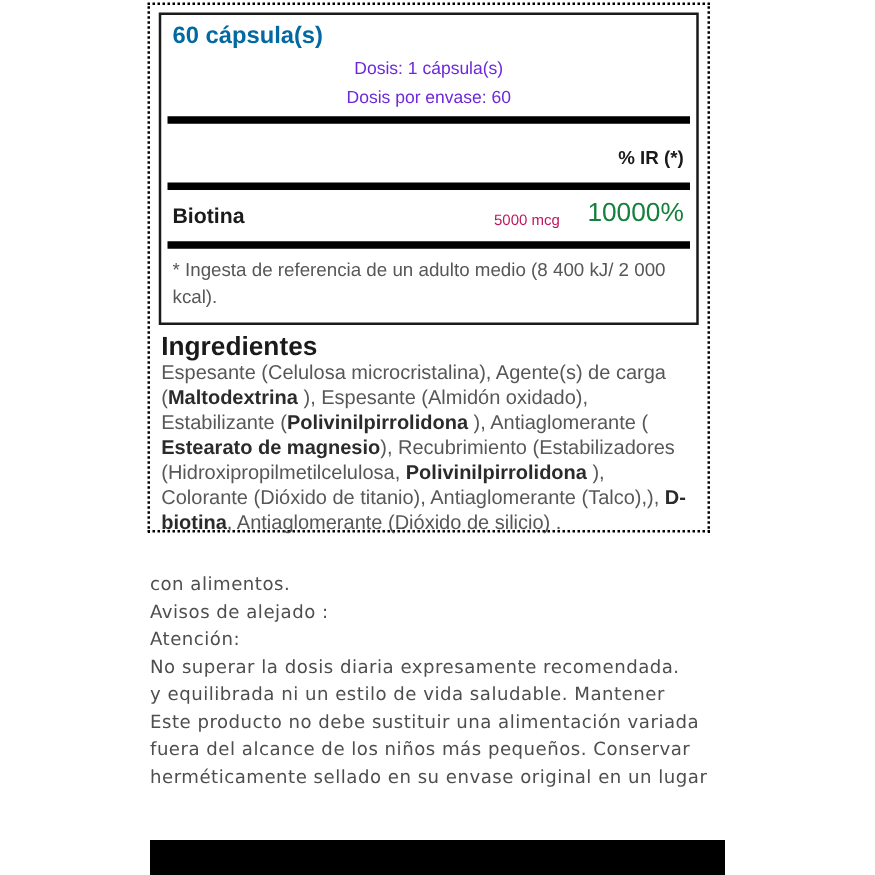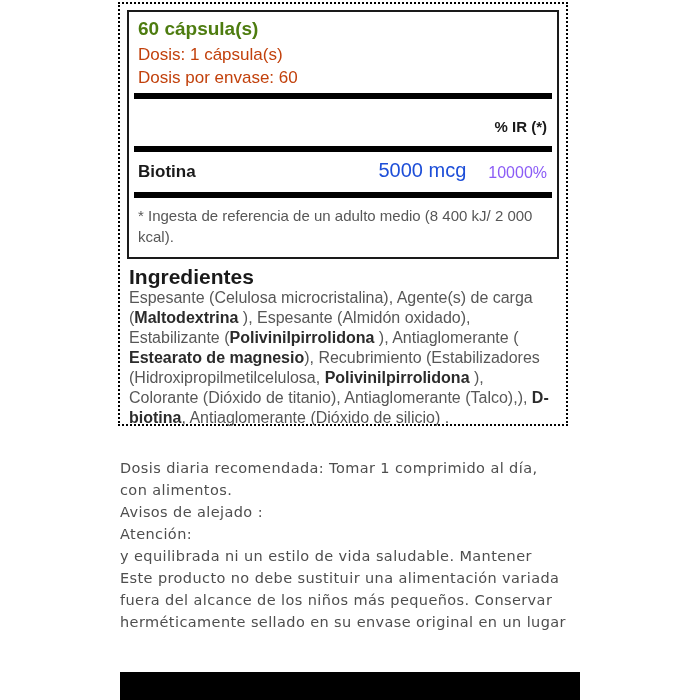--- a/index.html
+++ b/index.html
@@ -24,27 +24,28 @@
   }
   
   .inner-box {
     margin: 6px 7px 0 7px;
     border: 2px solid #1a1a1a;
     padding: 3px 9px 8px 9px;
   }
   .servings-title {
     font-size: 19px;
     font-weight: bold;
-    color: #4d7c0f;
+    color: #0369a1;
     line-height: 28px;
   }
   .dose-line {
-    font-size: 17px;
-    color: #c2410c;
+    font-size: 14px;
+    color: #6d28d9;
     line-height: 23px;
+    text-align: center;
   }
   .black-bar {
     height: 6px;
     background: #000;
     margin: 4px -4px 0 -4px;
   }
   .ir-header {
     text-align: right;
     font-size: 15px;
     font-weight: bold;
@@ -57,27 +58,27 @@
     align-items: flex-end;
     padding: 7px 1px 6px 0;
   }
   .nutrient-name {
     font-size: 17px;
     font-weight: bold;
     color: #1a1a1a;
     flex: 1;
   }
   .nutrient-amount {
-    font-size: 20px;
-    color: #1d4ed8;
+    font-size: 12px;
+    color: #be185d;
     margin-right: 22px;
   }
   .nutrient-percent {
-    font-size: 16px;
-    color: #8b5cf6;
+    font-size: 21px;
+    color: #15803d;
   }
   .reference-note {
     font-size: 15px;
     color: #575757;
     line-height: 21px;
     padding: 7px 2px 2px 0;
   }
   
   .ingredients {
     margin: 7px 10px 0 9px;
@@ -140,23 +141,23 @@
     <div class="reference-note">* Ingesta de referencia de un adulto medio (8 400 kJ/ 2 000 kcal).</div>
   </div>
 
   <div class="ingredients">
     <div class="ingredients-title">Ingredientes</div>
     <div class="ingredients-body"><span>Espesante (Celulosa microcristalina), Agente(s) de carga (</span><span class="b">Maltodextrina </span><span>), Espesante (Almidón oxidado), Estabilizante (</span><span class="b">Polivinilpirrolidona </span><span>), Antiaglomerante ( </span><span class="b">Estearato de magnesio</span><span>), Recubrimiento (Estabilizadores (Hidroxipropilmetilcelulosa, </span><span class="b">Polivinilpirrolidona </span><span>), Colorante (Dióxido de titanio), Antiaglomerante (Talco),), </span><span class="b">D-biotina</span><span>, Antiaglomerante (Dióxido de silicio) .</span></div>
   </div>
 </div>
 
 <div class="directions">
-  <div>Dosis diaria recomendada: Tomar 1 comprimido al día,</div>
   <div>con alimentos.</div>
   <div>Avisos de alejado :</div>
   <div>Atención:</div>
+  <div>No superar la dosis diaria expresamente recomendada.</div>
   <div>y equilibrada ni un estilo de vida saludable. Mantener</div>
   <div>Este producto no debe sustituir una alimentación variada</div>
   <div>fuera del alcance de los niños más pequeños. Conservar</div>
   <div>herméticamente sellado en su envase original en un lugar</div>
 </div>
 
 <div class="bottom-bar"></div>
 
 </body></html>

